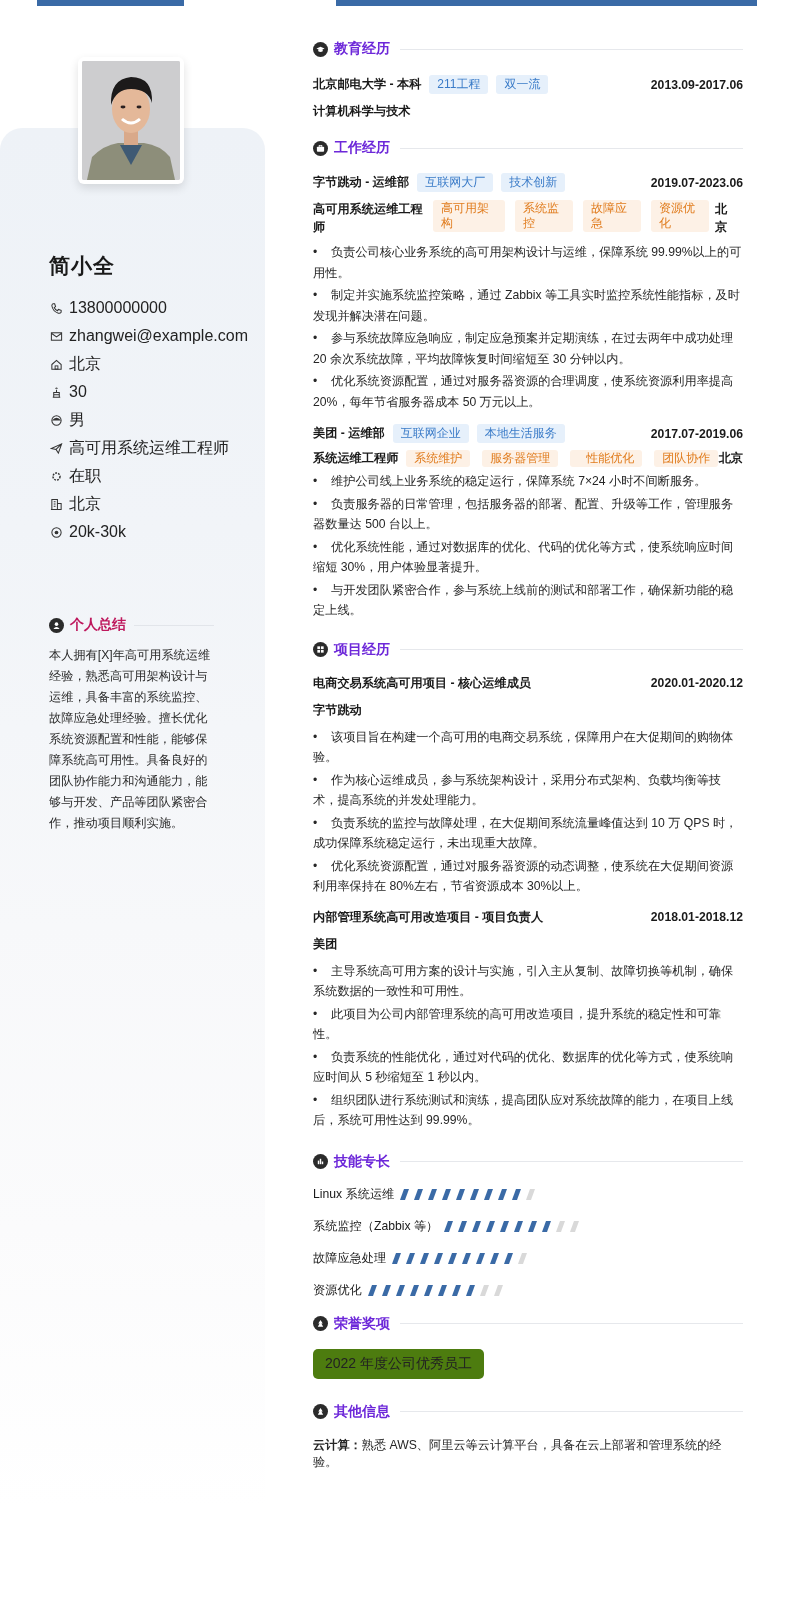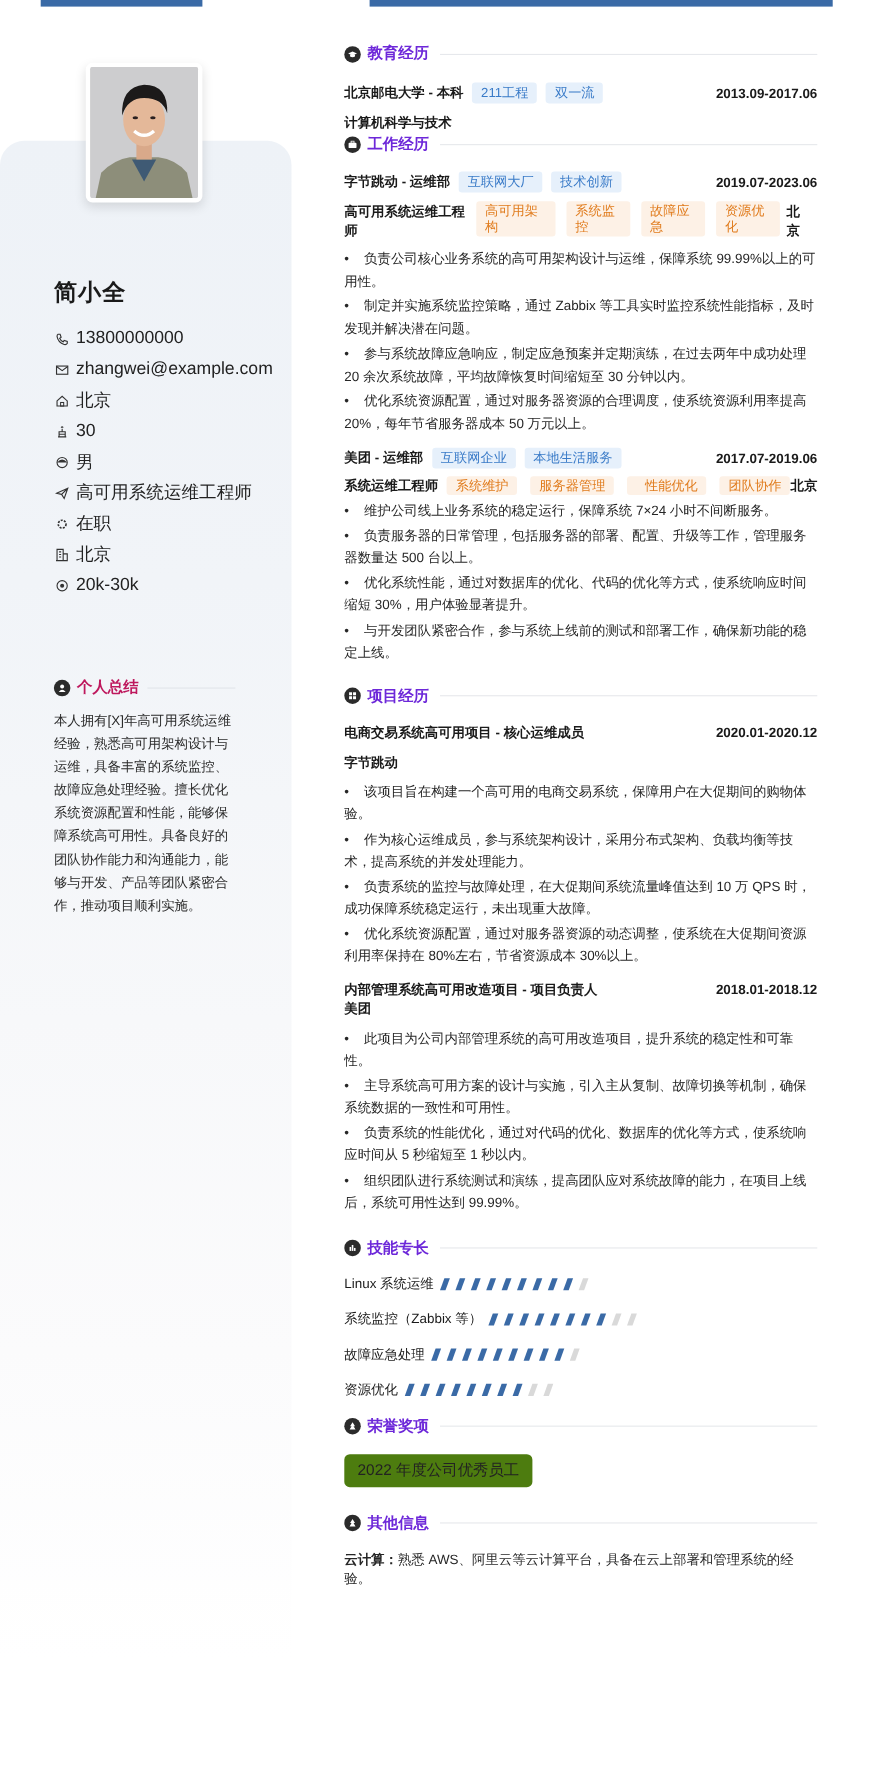--- a/index.html
+++ b/index.html
@@ -187,21 +187,21 @@
   </div>
   <div class="entry-head" style="margin-top:15px;">
     <span>北京邮电大学 - 本科</span>
     <span class="tag-blue">211工程</span>
     <span class="tag-blue">双一流</span>
     <span class="spacer"></span>
     <span class="date">2013.09-2017.06</span>
   </div>
   <div class="sub" style="margin-top:9px;">计算机科学与技术</div>
 
-  <div class="sec-header" style="">
+  <div class="sec-header" style="margin-top:17px;">
     <span class="sec-icon">
         <svg viewBox="0 0 10 10">
           <rect x="1" y="3" width="8" height="5.5" rx="1" fill="#fff"></rect>
           <rect x="3.5" y="1.5" width="3" height="2" fill="none" stroke="#fff" stroke-width="0.8"></rect>
         </svg>
       </span>
     <span>工作经历</span>
     <span class="hline"></span>
   </div>
 
@@ -281,24 +281,24 @@
       <li><span class="dot">•</span><span>优化系统资源配置，通过对服务器资源的动态调整，使系统在大促期间资源利用率保持在 80%左右，节省资源成本 30%以上。</span></li>
     </ul>
   </div>
 
   <div>
     <div class="entry-head" style="margin-top:12px;">
       <span>内部管理系统高可用改造项目 - 项目负责人</span>
       <span class="spacer"></span>
       <span class="date">2018.01-2018.12</span>
     </div>
-    <div class="sub" style="">美团</div>
+    <div class="sub" style="margin-top:10px;">美团</div>
     <ul class="bullets" style="margin-top:8px;">
+      <li><span class="dot">•</span><span>主导系统高可用方案的设计与实施，引入主从复制、故障切换等机制，确保系统数据的一致性和可用性。</span></li>
       <li><span class="dot">•</span><span>此项目为公司内部管理系统的高可用改造项目，提升系统的稳定性和可靠性。</span></li>
-      <li><span class="dot">•</span><span>主导系统高可用方案的设计与实施，引入主从复制、故障切换等机制，确保系统数据的一致性和可用性。</span></li>
       <li><span class="dot">•</span><span>负责系统的性能优化，通过对代码的优化、数据库的优化等方式，使系统响应时间从 5 秒缩短至 1 秒以内。</span></li>
       <li><span class="dot">•</span><span>组织团队进行系统测试和演练，提高团队应对系统故障的能力，在项目上线后，系统可用性达到 99.99%。</span></li>
     </ul>
   </div>
 
   <div class="sec-header" style="margin-top:20px;">
     <span class="sec-icon">
         <svg viewBox="0 0 10 10">
           <rect x="2" y="4" width="1.6" height="4" fill="#fff"></rect>
           <rect x="4.2" y="2" width="1.6" height="6" fill="#fff"></rect>

